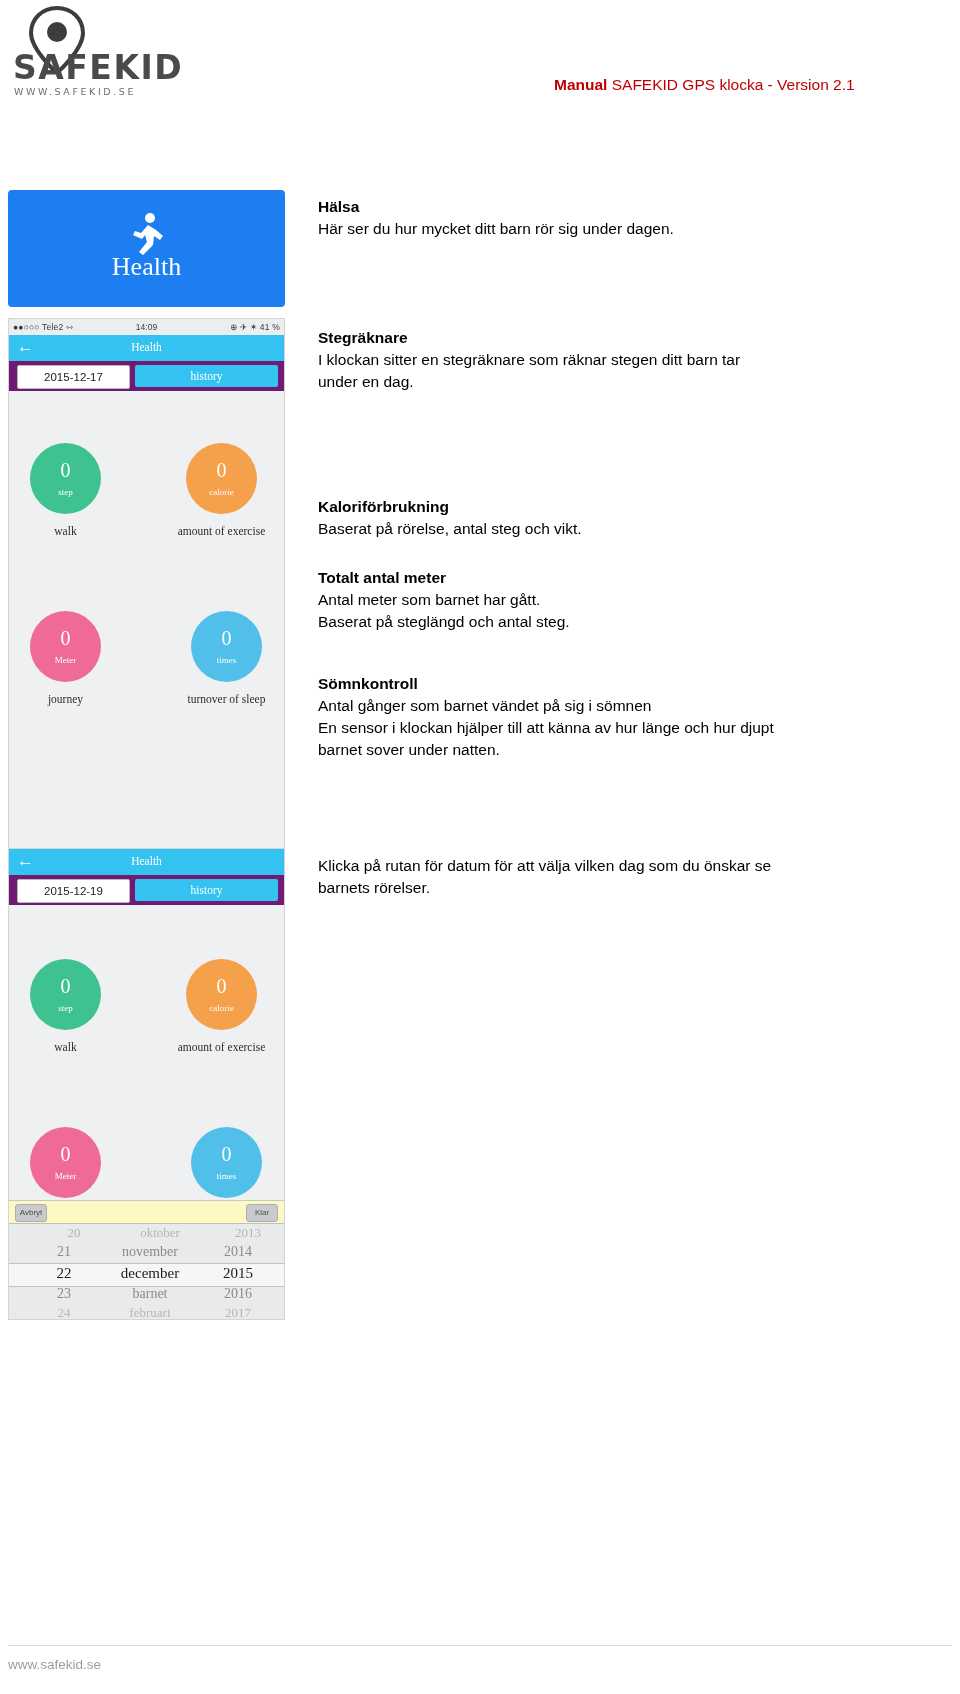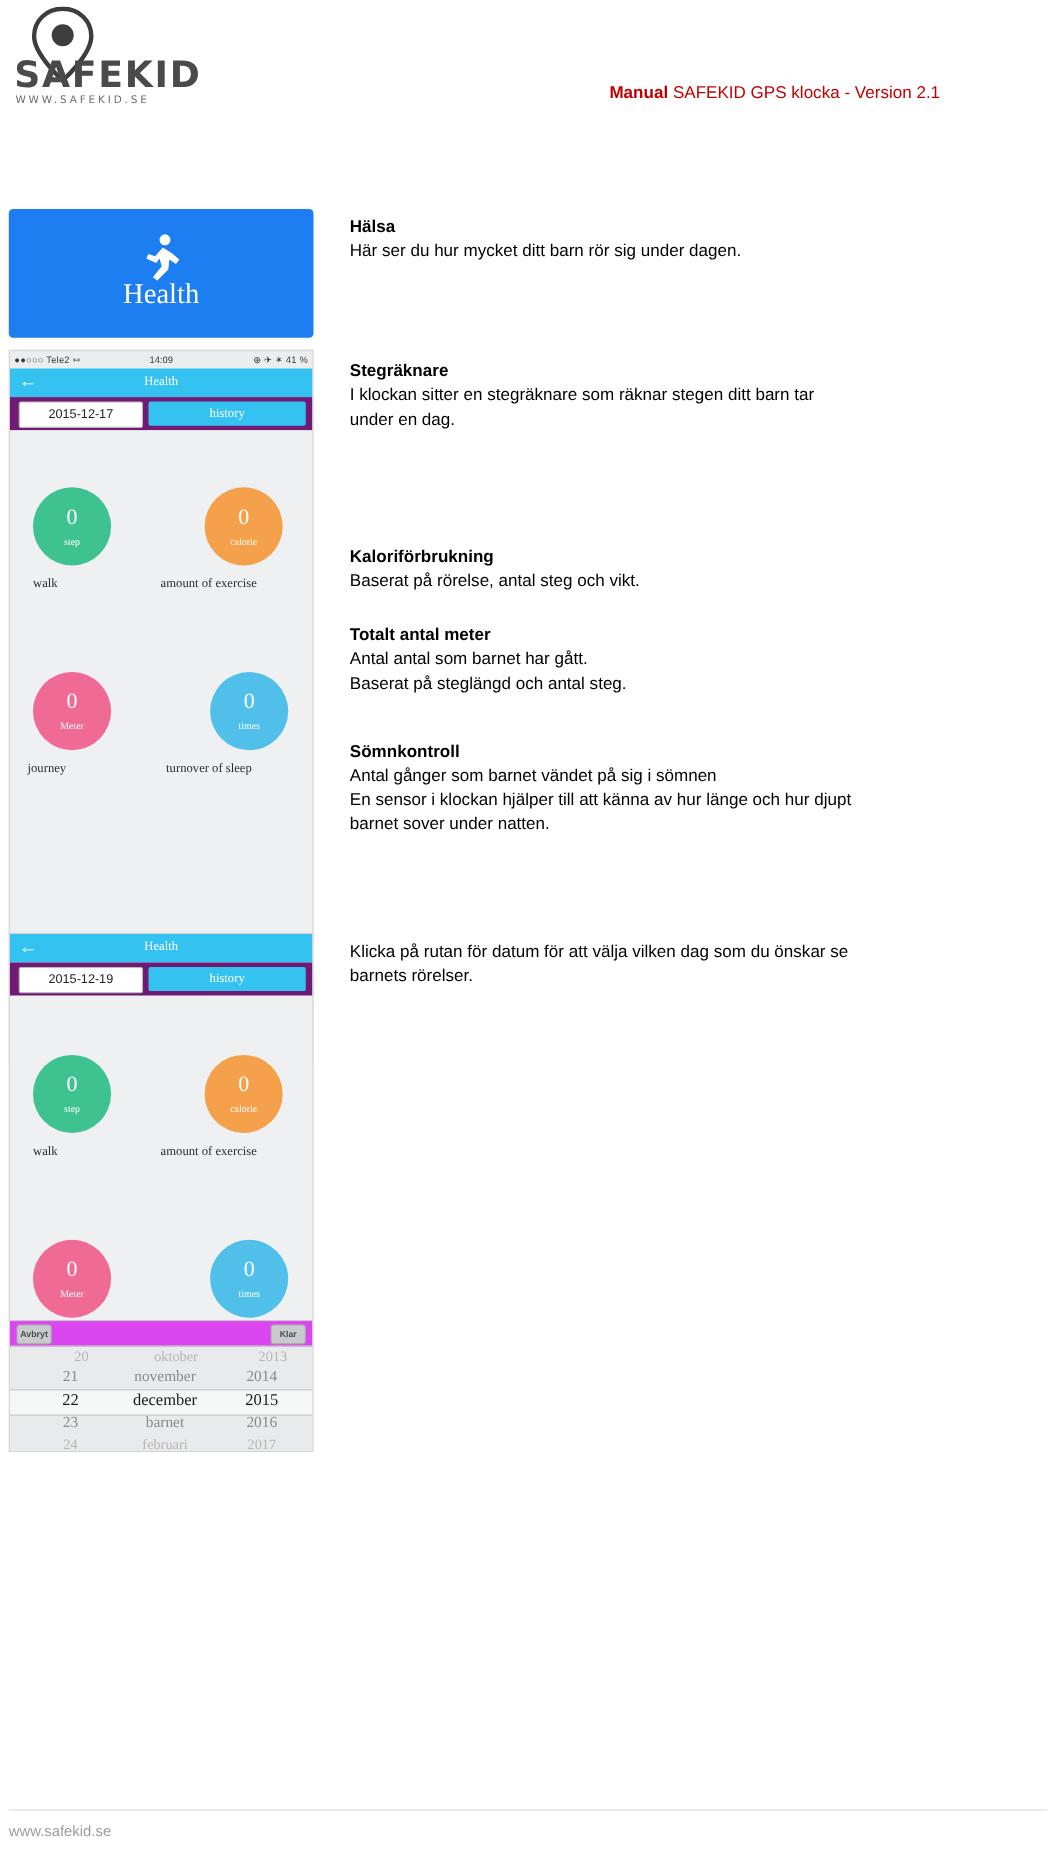--- a/index.html
+++ b/index.html
@@ -198,21 +198,21 @@
     left: 0; right: 0;
     top: 44px;
     font-family: "Liberation Serif", serif;
     font-size: 9px;
   }
   .caption {
     position: absolute;
     font-family: "Liberation Serif", serif;
     font-size: 11.5px;
     color: #2d2d2d;
-    text-align: left;
+    text-align: center;
   }
 
   .tabbar {
     position: absolute;
     left: 0;
     width: 100%;
     height: 30px;
     background: #34c3f0;
     color: #ffffff;
   }
@@ -239,23 +239,22 @@
     width: 100%;
     height: 118px;
     background: #e9eaec;
     border-top: 1px solid #c8c8c8;
   }
   .picker-toolbar {
     position: absolute;
     left: 0; top: 0;
     width: 100%;
     height: 22px;
-    background: #d946ef;
+    background: #fef9c3;
     border-bottom: 1px solid #c0c0c0;
-    font-weight: bold;
   }
   .picker-btn {
     position: absolute;
     top: 3px;
     width: 30px;
     height: 16px;
     background: #c9cacd;
     border: 1px solid #aeaeb0;
     border-radius: 3px;
     font-size: 8px;
@@ -477,21 +476,21 @@
   <span>under en dag.</span>
 </div>
 
 <div class="txt" style="left:318px; top:460px; width:600px;margin-top:36px;">
   <span class="h">Kaloriförbrukning</span>
   <span>Baserat på rörelse, antal steg och vikt.</span>
 </div>
 
 <div class="txt" style="left:318px; top:567px; width:600px;">
   <span class="h">Totalt antal meter</span>
-  <span>Antal antal som barnet har gått.</span><br>
+  <span>Antal meter som barnet har gått.</span><br>
   <span>Baserat på steglängd och antal steg.</span>
 </div>
 
 <div class="txt" style="left:318px; top:673px; width:625px;">
   <span class="h">Sömnkontroll</span>
   <span>Antal gånger som barnet vändet på sig i sömnen</span><br>
   <span>En sensor i klockan hjälper till att känna av hur länge och hur djupt</span><br>
   <span>barnet sover under natten.</span>
 </div>
 

